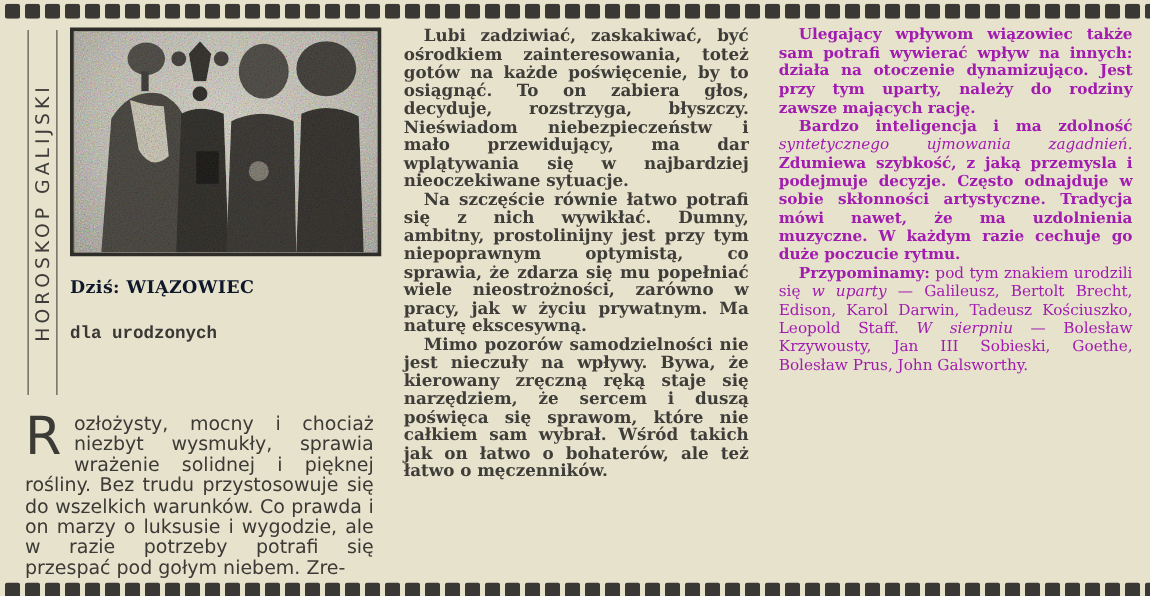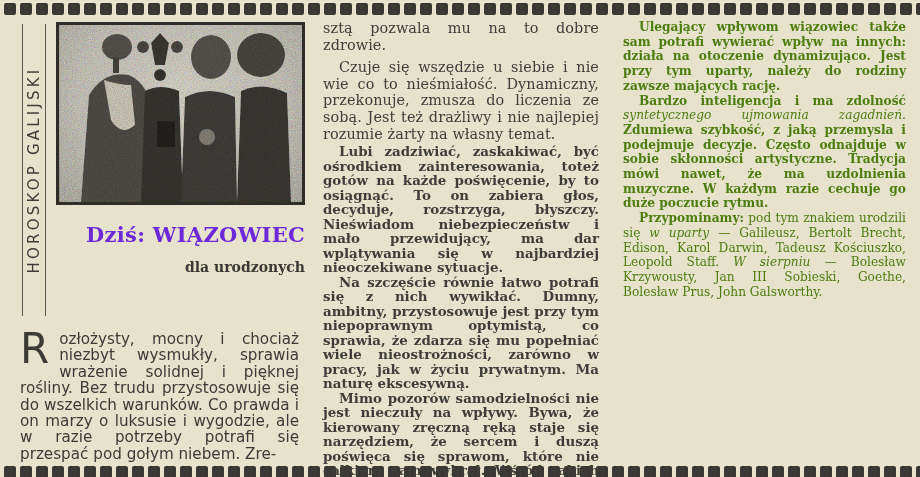--- a/index.html
+++ b/index.html
@@ -32,45 +32,45 @@
     font-size: 15px; letter-spacing: 3.2px; color: #3e3c38;
   }
   .illustration {
     position: absolute; left: 56px; top: 22px; width: 249px; height: 183px;
     border: 3px solid #2f2d2a; box-sizing: border-box;
     background: radial-gradient(ellipse at 50% 40%, #d8d3bf 0%, #b9b4a2 60%, #8d897c 100%);
     overflow: hidden;
   }
   .illustration svg { width: 100%; height: 100%; display: block; }
   .title {
-    position: absolute; left: 56px; width: 249px; top: 222px; text-align: right;
-    font-weight: bold; font-size: 21px; color: #6d28d9; letter-spacing: 0.3px;
+    position: absolute; left: 56px; width: 249px; top: 222px; text-align: left;
+    font-weight: bold; font-size: 14px; color: #0f172a; letter-spacing: 0.3px;
   }
   .subtitle {
-    position: absolute; left: 56px; width: 249px; top: 257px; text-align: right;
-    font-weight: bold; font-size: 14px; line-height: 20px; color: #3a3834;
+    position: absolute; left: 56px; width: 249px; top: 257px; text-align: left;
+    font-weight: bold; font-size: 14px; line-height: 20px; color: #3a3834; font-family: Liberation Mono, monospace;
   }
   .col {
     position: absolute; font-size: 12.6px; line-height: 14.8px; text-align: justify;
   }
   .col p { margin: 0; text-indent: 16px; }
   .col1 {
     left: 20px; top: 331px; width: 279px;
     font-family: "DejaVu Sans", sans-serif; font-size: 15.2px; line-height: 16.4px;
     font-weight: normal; color: #3c3a36;
   }
   .col1 p { text-indent: 0; text-align-last: left; }
   .dropcap {
     float: left; font-size: 42px; line-height: 34px; margin: 0 10px -2px 0;
     font-family: "DejaVu Sans", sans-serif; font-weight: normal; padding-top: 1px;
   }
   .col2 { left: 323px; top: 20px; width: 276px; font-size: 13.4px; line-height: 14.5px; font-weight: bold; color: #3f3d39; }
   .col2 .big { font-size: 14.4px; line-height: 16.6px; font-weight: normal; letter-spacing: 0.1px; }
   .col2 p.first { text-indent: 0; }
-  .col3 { left: 623px; top: 20px; width: 283px; font-size: 12.2px; line-height: 14.7px; font-weight: bold; color: #4d7c0f; }
+  .col3 { left: 623px; top: 20px; width: 283px; font-size: 12.2px; line-height: 14.7px; font-weight: bold; color: #a21caf; }
   .col3 .light { font-weight: normal; }
   em { font-style: italic; }
   strong { font-weight: bold; }
 </style>
 </head>
 <body>
 
 <div class="dash-border top">
     <span></span>
     <span></span>
@@ -233,26 +233,22 @@
 <div class="subtitle">
   <div>dla urodzonych</div>
 </div>
 
 <div class="col col1">
   <span class="dropcap">R</span>
   <p>ozłożysty, mocny i chociaż niezbyt wysmukły, sprawia wrażenie solidnej i pięknej rośliny. Bez trudu przystosowuje się do wszelkich warunków. Co prawda i on marzy o luksusie i wygodzie, ale w razie potrzeby potrafi się przespać pod gołym niebem. Zre-</p>
 </div>
 
 <div class="col col2">
-  <div class="big">
-    <p class="first">sztą pozwala mu na to dobre zdrowie.</p>
-    <p style="margin-top:6px">Czuje się wszędzie u siebie i nie wie co to nieśmiałość. Dynamiczny, przekonuje, zmusza do liczenia ze sobą. Jest też drażliwy i nie najlepiej rozumie żarty na własny temat.</p>
-  </div>
   <p style="margin-top:2px">Lubi zadziwiać, zaskakiwać, być ośrodkiem zainteresowania, toteż gotów na każde poświęcenie, by to osiągnąć. To on zabiera głos, decyduje, rozstrzyga, błyszczy. Nieświadom niebezpieczeństw i mało przewidujący, ma dar wplątywania się w najbardziej nieoczekiwane sytuacje.</p>
-  <p>Na szczęście równie łatwo potrafi się z nich wywikłać. Dumny, ambitny, przystosowuje jest przy tym niepoprawnym optymistą, co sprawia, że zdarza się mu popełniać wiele nieostrożności, zarówno w pracy, jak w życiu prywatnym. Ma naturę ekscesywną.</p>
+  <p>Na szczęście równie łatwo potrafi się z nich wywikłać. Dumny, ambitny, prostolinijny jest przy tym niepoprawnym optymistą, co sprawia, że zdarza się mu popełniać wiele nieostrożności, zarówno w pracy, jak w życiu prywatnym. Ma naturę ekscesywną.</p>
   <p>Mimo pozorów samodzielności nie jest nieczuły na wpływy. Bywa, że kierowany zręczną ręką staje się narzędziem, że sercem i duszą poświęca się sprawom, które nie całkiem sam wybrał. Wśród takich jak on łatwo o bohaterów, ale też łatwo o męczenników.</p>
 </div>
 
 <div class="col col3">
   <p>Ulegający wpływom wiązowiec także sam potrafi wywierać wpływ na innych: działa na otoczenie dynamizująco. Jest przy tym uparty, należy do rodziny zawsze mających rację.</p>
   <p><span>Bardzo inteligencja i ma zdolność</span> <em class="light">syntetycznego ujmowania zagadnień.</em> <span>Zdumiewa szybkość, z jaką przemysla i podejmuje decyzje. Często odnajduje w sobie skłonności artystyczne. Tradycja mówi nawet, że ma uzdolnienia muzyczne. W każdym razie cechuje go duże poczucie rytmu.</span></p>
   <p class="light"><strong>Przypominamy:</strong><span> pod tym znakiem urodzili się </span><em>w uparty</em><span> — Galileusz, Bertolt Brecht, Edison, Karol Darwin, Tadeusz Kościuszko, Leopold Staff. </span><em>W sierpniu</em><span> — Bolesław Krzywousty, Jan III Sobieski, Goethe, Bolesław Prus, John Galsworthy.</span></p>
 </div>
 
 </body></html>

